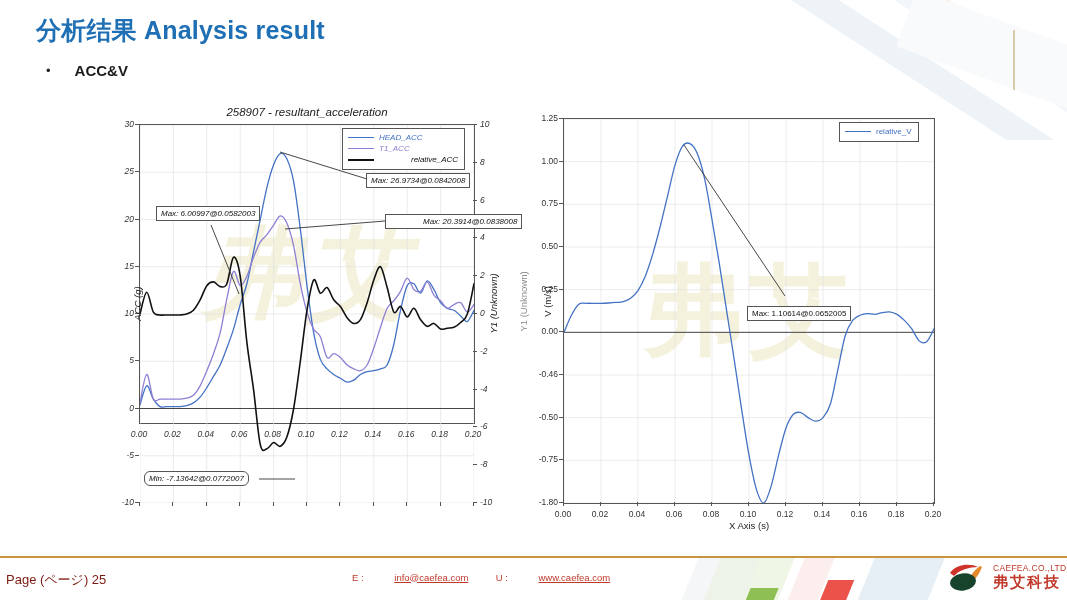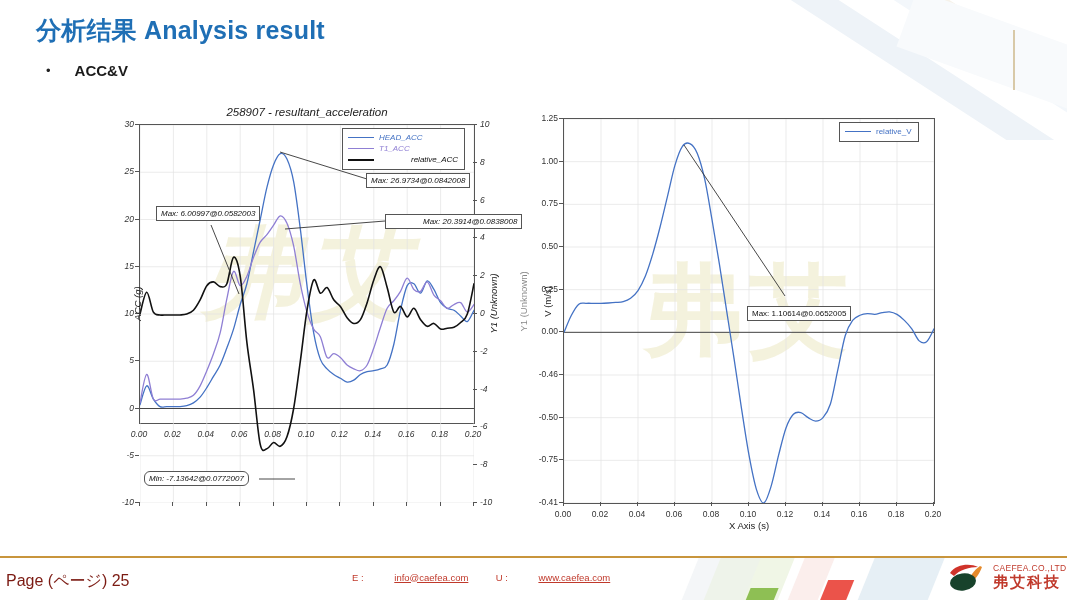--- a/index.html
+++ b/index.html
@@ -75,21 +75,21 @@
   .f-stripes{position:absolute;inset:0;overflow:hidden;pointer-events:none;}
   .f-stripes i{position:absolute;display:block;transform:skewX(-22deg);}
   .f-stripes .g1{left:712px;top:0;width:46px;height:43px;background:#eef3ea;}
   .f-stripes .g2{left:752px;top:0;width:34px;height:43px;background:#f0f6e6;}
   .f-stripes .r1{left:796px;top:0;width:30px;height:43px;background:#fbeeec;}
   .f-stripes .r2{left:824px;top:22px;width:26px;height:21px;background:#e8352a;opacity:.85;}
   .f-stripes .g3{left:748px;top:30px;width:28px;height:13px;background:#7db53a;opacity:.85;}
   .f-stripes .b1{left:866px;top:0;width:70px;height:43px;background:#e6eff5;}
   .f-stripes .w1{left:690px;top:0;width:24px;height:43px;background:#f4f6f8;}
 
-  .page-num{position:absolute;left:6px;top:13px;font-size:16px;color:#7b1a12;white-space:nowrap;}
+  .page-num{position:absolute;left:6px;top:13px;font-size:13px;color:#7b1a12;white-space:nowrap;}
   .contact{position:absolute;left:352px;top:14px;font-size:9.5px;color:#c0392b;white-space:nowrap;}
   .contact a{color:#c0392b;text-decoration:underline;padding-left:28px;}
   .contact .sep{display:inline-block;width:22px;}
 
   .logo{position:absolute;left:946px;top:562px;display:flex;align-items:center;gap:7px;}
   .logo-mark{position:relative;width:40px;height:30px;}
   .logo-text{display:flex;flex-direction:column;line-height:1;}
   .logo-en{font-size:8.5px;color:#c0392b;letter-spacing:.3px;}
   .logo-cn{font-size:15px;color:#c0392b;font-weight:bold;letter-spacing:2px;margin-top:2px;
            font-family:"DejaVu Sans",sans-serif;}
@@ -293,21 +293,21 @@
         <div class="xtick" style="left: 222px;">0.12</div>
         <div class="tickmark" style="left: 222px; top: 384px; width: 1px; height: 4px;"></div>
         <div class="xtick" style="left: 259px;">0.14</div>
         <div class="tickmark" style="left: 259px; top: 384px; width: 1px; height: 4px;"></div>
         <div class="xtick" style="left: 296px;">0.16</div>
         <div class="tickmark" style="left: 296px; top: 384px; width: 1px; height: 4px;"></div>
         <div class="xtick" style="left: 333px;">0.18</div>
         <div class="tickmark" style="left: 333px; top: 384px; width: 1px; height: 4px;"></div>
         <div class="xtick" style="left: 370px;">0.20</div>
         <div class="tickmark" style="left: 370px; top: 384px; width: 1px; height: 4px;"></div>
-        <div class="ytick" style="top: 384px;">-0.41</div>
+        <div class="ytick" style="top: 384px;">-1.80</div>
         <div class="tickmark" style="left: -4px; top: 384px; width: 4px; height: 1px;"></div>
         <div class="ytick" style="top: 341.333px;">-0.75</div>
         <div class="tickmark" style="left: -4px; top: 341.333px; width: 4px; height: 1px;"></div>
         <div class="ytick" style="top: 298.667px;">-0.50</div>
         <div class="tickmark" style="left: -4px; top: 298.667px; width: 4px; height: 1px;"></div>
         <div class="ytick" style="top: 256px;">-0.46</div>
         <div class="tickmark" style="left: -4px; top: 256px; width: 4px; height: 1px;"></div>
         <div class="ytick" style="top: 213.333px;">0.00</div>
         <div class="tickmark" style="left: -4px; top: 213.333px; width: 4px; height: 1px;"></div>
         <div class="ytick" style="top: 170.667px;">0.25</div>

